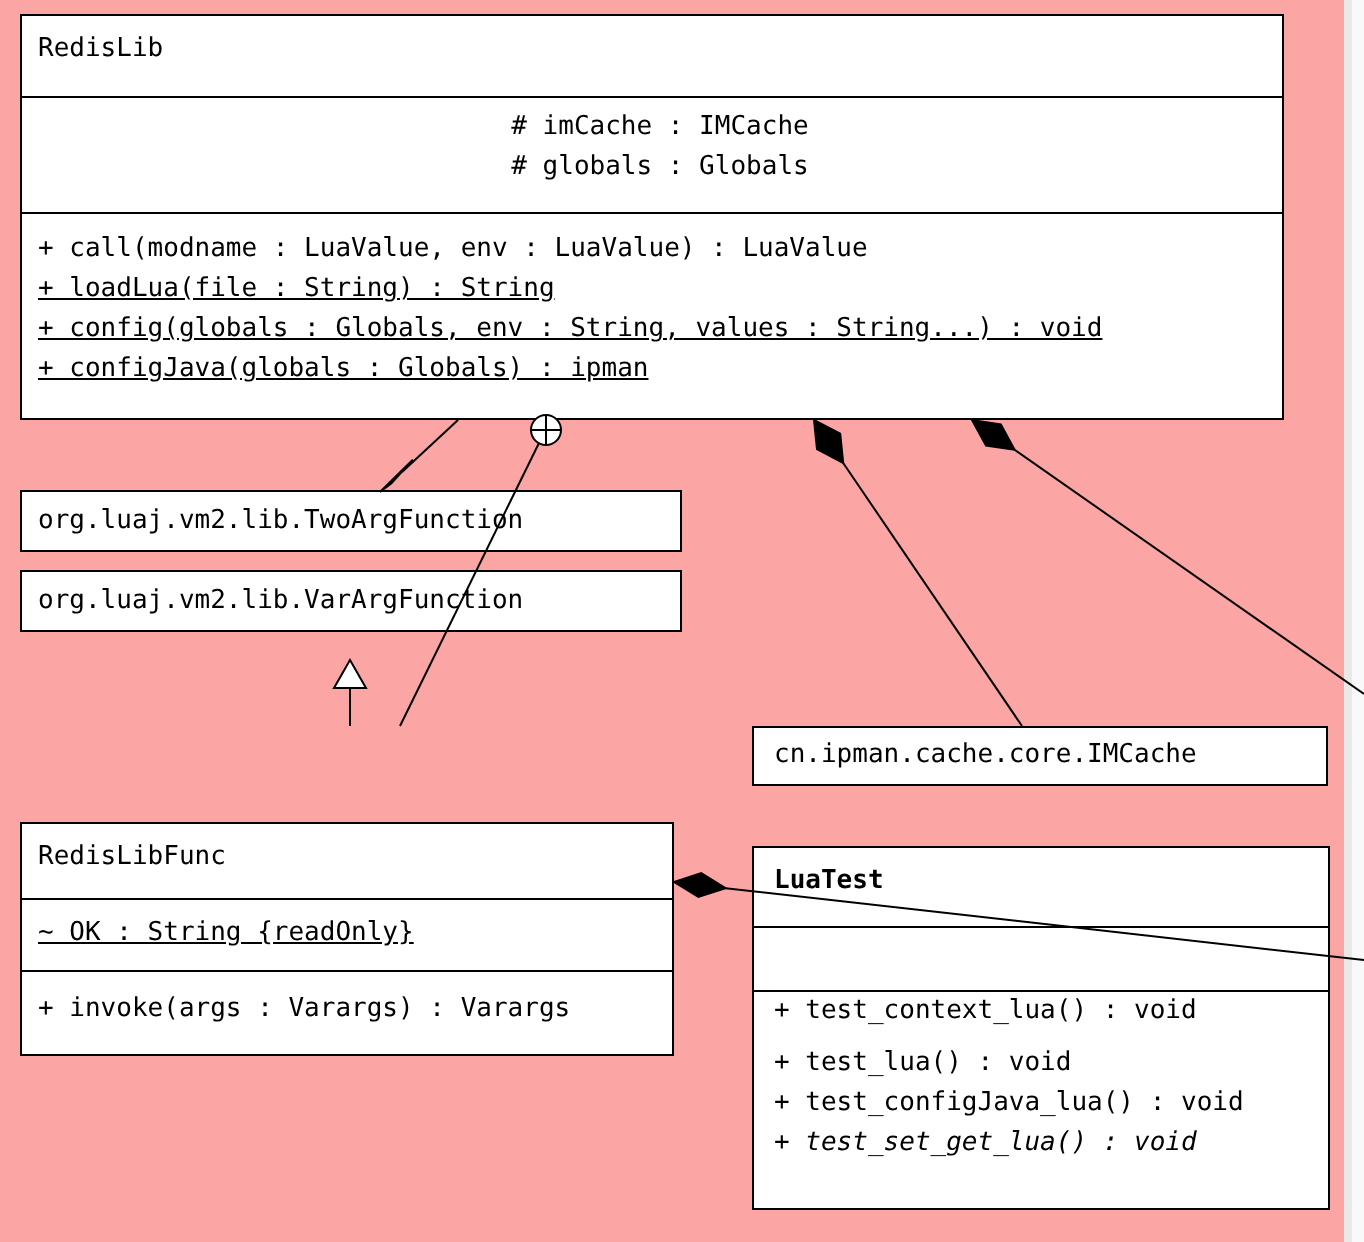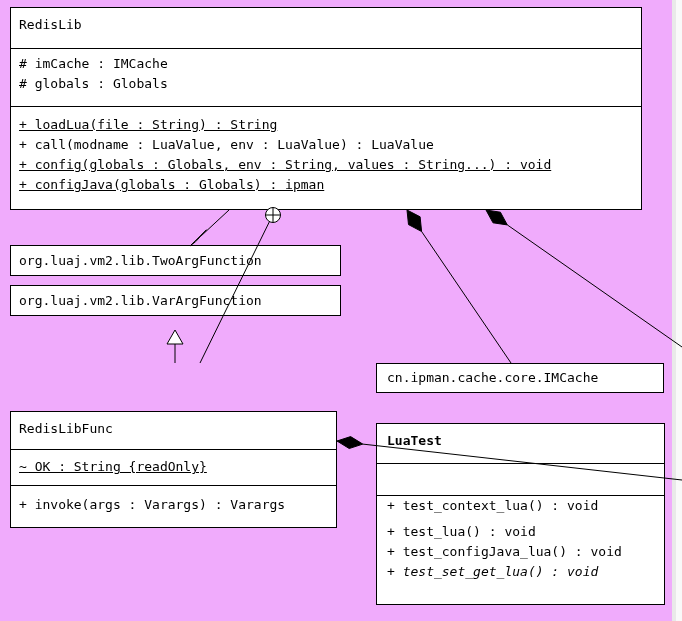--- a/index.html
+++ b/index.html
@@ -1,19 +1,19 @@
 <!DOCTYPE html>
 <html><head>
 <meta charset="utf-8">
 <style>
   html,body { margin:0; padding:0; }
   #canvas {
     position: relative;
     width: 682px; height: 621px;
-    background: #f0abfc;
+    background: #fca5a5;
     font-family: "DejaVu Sans Mono", "Liberation Mono", monospace;
     font-size: 13px;
     color: #000000;
     overflow: hidden;
   }
   .uml-class {
     position: absolute;
     background: #ffffff;
     border: 1px solid #000000;
     box-sizing: border-box;
@@ -24,21 +24,21 @@
     overflow: hidden;
   }
   .compartment + .compartment { border-top: 1px solid #000000; }
   .row {
     height: 20px;
     line-height: 20px;
     white-space: nowrap;
     padding-left: 8px;
   }
   .title-row { padding-top: 7px; }
-  .pad-top-s { padding-top: 5px; }
+  .pad-top-s { padding-top: 5px; text-align: center; }
   .pad-top-m { padding-top: 8px; }
   .static { text-decoration: underline; }
   #connectors {
     position: absolute;
     left: 0; top: 0;
     z-index: 5;
     pointer-events: none;
   }
   #connectors line { stroke:#000; stroke-width:1; }
   .hollow { fill:#ffffff; stroke:#000; stroke-width:1; }
@@ -55,22 +55,22 @@
 
   <div class="uml-class" style="left:10px; top:7px; width:632px; height:203px;">
     <div class="compartment" style="height:40px;">
       <div class="row title-row">RedisLib</div>
     </div>
     <div class="compartment pad-top-s" style="height:58px;">
       <div class="row"># imCache : IMCache</div>
       <div class="row"># globals : Globals</div>
     </div>
     <div class="compartment pad-top-m" style="height:103px;">
+      <div class="row">+ call(modname : LuaValue, env : LuaValue) : LuaValue</div>
       <div class="row static">+ loadLua(file : String) : String</div>
-      <div class="row">+ call(modname : LuaValue, env : LuaValue) : LuaValue</div>
       <div class="row static">+ config(globals : Globals, env : String, values : String...) : void</div>
       <div class="row static">+ configJava(globals : Globals) : ipman</div>
     </div>
   </div>
 
   <div class="uml-class" style="left:10px; top:245px; width:331px; height:31px;">
     <div class="compartment" style="height:29px;">
       <div class="row" style="padding-top:5px;">org.luaj.vm2.lib.TwoArgFunction</div>
     </div>
   </div>

